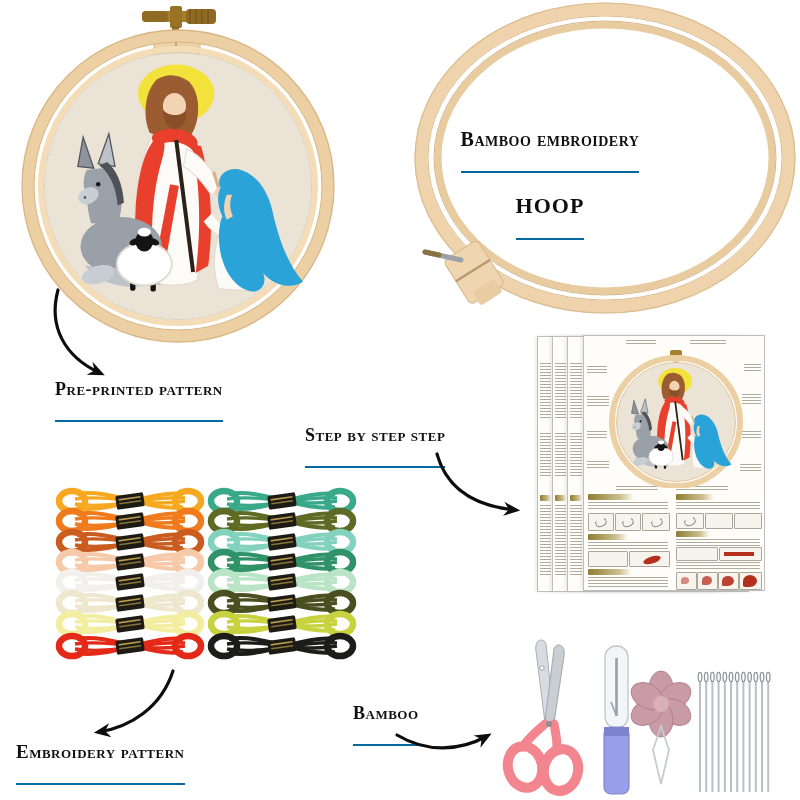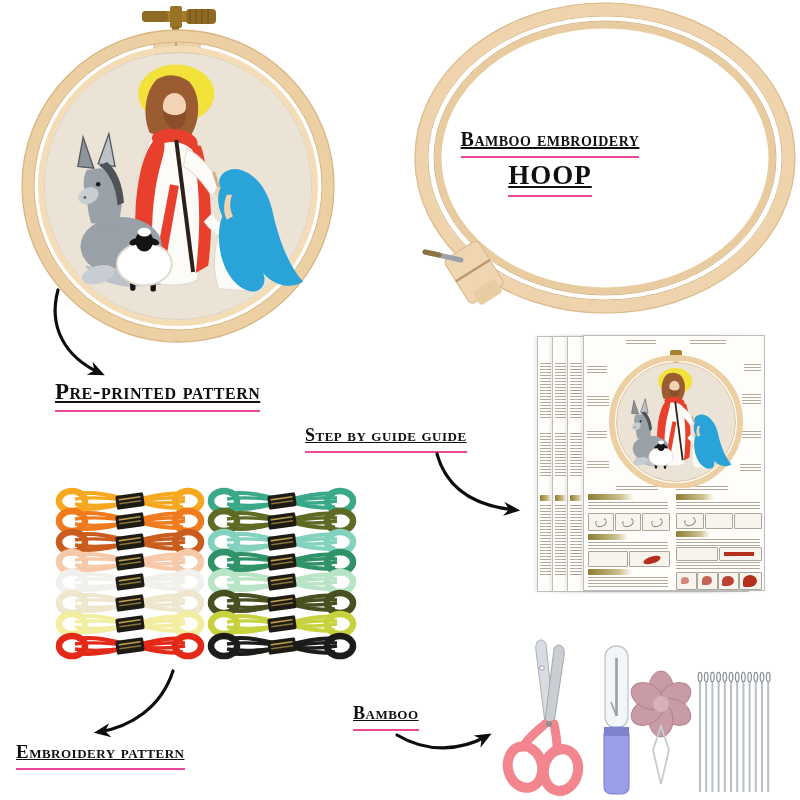--- a/index.html
+++ b/index.html
@@ -2,21 +2,21 @@
 <html><head>
 <meta charset="utf-8">
 <style>
   html,body{margin:0;padding:0;background:#fff;}
   .stage{position:relative;width:800px;height:800px;background:#fff;overflow:hidden;
          font-family:"Liberation Serif",serif;}
   .abs{position:absolute;}
   
   .caption{position:absolute;color:#101010;font-variant:small-caps;font-weight:bold;
            letter-spacing:.5px;line-height:1.05;white-space:nowrap;}
-  .caption .u{display:inline-block;border-bottom:2px solid #ec4899;padding-bottom:6px;text-decoration:underline;}
+  .caption .u{display:inline-block;border-bottom:2px solid #0369a1;padding-bottom:21px;}
   .caption-center{text-align:center;}
   
   .sheet{position:absolute;width:180px;height:254px;background:#fffdfa;
          border:1px solid #bdbdbd;box-shadow:-2px 0 3px rgba(0,0,0,.08);}
   .tl{position:absolute;background:repeating-linear-gradient(180deg,#96917f 0 1px,transparent 1px 3px);opacity:.75;}
   .sh{position:absolute;height:6px;border-radius:1px;
       background:linear-gradient(90deg,#8f7d33,#cbbf8d 70%,rgba(203,191,141,0));}
   .db{position:absolute;border:1px solid #aba69a;background:#f7f4ee;border-radius:1px;}
   .rb{position:absolute;background:#b5301c;border-radius:55% 55% 55% 15%;}
   .curl{position:absolute;width:10px;height:7px;border:1px solid #8b857a;border-radius:50%;
@@ -128,21 +128,21 @@
       <rect x="52" y="244" width="40" height="52" rx="5" fill="#efd6b0" stroke="#d9bd92" stroke-width="1.2"></rect>
       <line x1="52" y1="268" x2="92" y2="268" stroke="#b99a6e" stroke-width="2.5"></line>
       <rect x="60" y="286" width="26" height="16" rx="3" fill="#e9cda2"></rect>
     </g>
     <line x1="22" y1="250" x2="58" y2="258" stroke="#9aa1a8" stroke-width="5" stroke-linecap="round"></line>
     <line x1="22" y1="250" x2="36" y2="253" stroke="#8c7342" stroke-width="5" stroke-linecap="round"></line>
   </svg>
 
   <div class="caption caption-center" style="left:425px;top:129px;width:250px;font-size:20px">
     <span class="u">Bamboo embroidery</span><br>
-    <span class="u" style="font-size:27px;letter-spacing:1px;margin-top:3px">HOOP</span>
+    <span class="u" style="font-size:22px;letter-spacing:1px;margin-top:21px">HOOP</span>
   </div>
 
   <div class="abs" style="left:537px;top:335px;width:262px;height:256px">
 
     <div class="sheet" style="left:0;top:1px">
       <div class="tl" style="left:2px;top:26px;width:11px;height:56px"></div>
       <div class="tl" style="left:2px;top:96px;width:11px;height:44px"></div>
       <div class="sh" style="left:2px;top:158px;width:11px"></div>
       <div class="tl" style="left:2px;top:168px;width:11px;height:70px"></div>
     </div>
@@ -500,25 +500,25 @@
      <ellipse cx="251.6" cy="43" rx="1.8" ry="4.6" fill="#ffffff" stroke="#8d959b" stroke-width="1.3"></ellipse>
         <line x1="257.8" y1="48" x2="257.8" y2="158" stroke="#b9bfc5" stroke-width="2"></line>
      <ellipse cx="257.8" cy="43" rx="1.8" ry="4.6" fill="#ffffff" stroke="#8d959b" stroke-width="1.3"></ellipse>
         <line x1="264" y1="48" x2="264" y2="158" stroke="#b9bfc5" stroke-width="2"></line>
      <ellipse cx="264" cy="43" rx="1.8" ry="4.6" fill="#ffffff" stroke="#8d959b" stroke-width="1.3"></ellipse>
         <line x1="270.2" y1="48" x2="270.2" y2="158" stroke="#b9bfc5" stroke-width="2"></line>
      <ellipse cx="270.2" cy="43" rx="1.8" ry="4.6" fill="#ffffff" stroke="#8d959b" stroke-width="1.3"></ellipse>
       </g>
   </svg>
 
-  <div class="caption" style="left:55px;top:380px;font-size:23px">
+  <div class="caption" style="left:55px;top:380px;font-size:18px">
     <span class="u">Pre-printed pattern</span>
   </div>
   <div class="caption" style="left:305px;top:426px;font-size:18px">
-    <span class="u">Step by guide guide</span>
+    <span class="u">Step by step step</span>
   </div>
   <div class="caption" style="left:16px;top:742px;font-size:19px">
     <span class="u">Embroidery pattern</span>
   </div>
   <div class="caption" style="left:353px;top:704px;font-size:18px">
     <span class="u">Bamboo</span>
   </div>
 
   <svg class="arrow" style="left:40px;top:282px" width="90" height="105">
     <path d="M18 8 C8 45 25 75 60 91" fill="none" stroke="#0d0d0d" stroke-width="3.2" stroke-linecap="round" marker-end="url(#ah)"></path>

